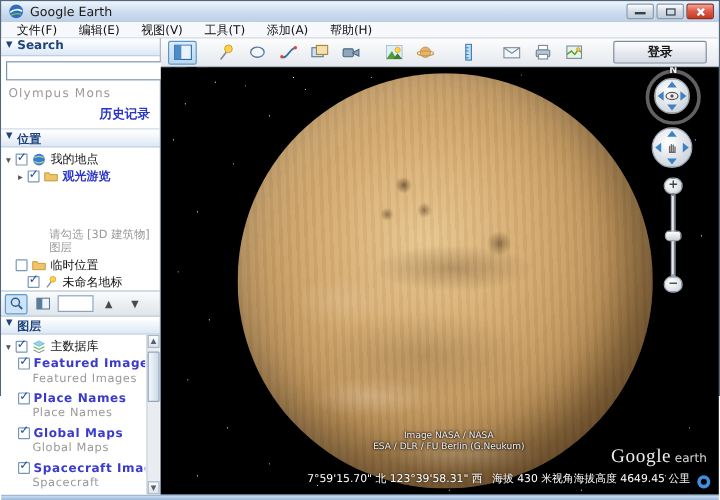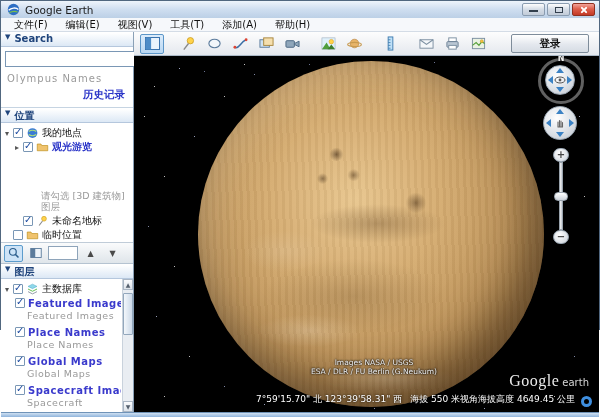--- a/index.html
+++ b/index.html
@@ -206,21 +206,21 @@
     <div class="sidebar">
 
       <div class="phdr">
         <span>Search</span>
       </div>
       <div class="search-body">
         <div class="search-row">
           <input class="search-input" value="" style="">
           <button class="search-btn">搜索</button>
         </div>
-        <div class="recent-item">Olympus Names</div>
+        <div class="recent-item">Olympus Mons</div>
         <div class="history-link">历史记录</div>
       </div>
 
       <div class="phdr">
         <span>位置</span>
       </div>
       <div class="tree places-tree">
         <div class="trow">
           <span class="twisty">▾</span>
           <span class="cb on"></span>
@@ -232,36 +232,36 @@
         </div>
         <div class="trow ind1">
           <span class="twisty">▸</span>
           <span class="cb on"></span>
           <svg class="ticon" viewBox="0 0 16 16">
             <path d="M1 4h5l1 2h8v7H1z" fill="#f0c36d" stroke="#b8860b" stroke-width="0.8"></path>
           </svg>
           <span class="tlabel link">观光游览</span>
         </div>
         <div class="tnote">请勾选 [3D 建筑物] 图层</div>
+        <div class="trow">
+          <span class="twisty"></span>
+          <span class="cb"></span>
+          <svg class="ticon" viewBox="0 0 16 16">
+            <path d="M1 4h5l1 2h8v7H1z" fill="#f0c36d" stroke="#b8860b" stroke-width="0.8"></path>
+          </svg>
+          <span class="tlabel">临时位置</span>
+        </div>
         <div class="trow ind1">
           <span class="twisty"></span>
           <span class="cb on"></span>
           <svg class="ticon" viewBox="0 0 16 16">
             <circle cx="10" cy="5" r="3.2" fill="#ffd24a" stroke="#c89a1e" stroke-width="0.8"></circle>
             <path d="M8 8l-4.5 6" stroke="#8a8a8a" stroke-width="1.4"></path>
           </svg>
           <span class="tlabel">未命名地标</span>
-        </div>
-        <div class="trow">
-          <span class="twisty"></span>
-          <span class="cb"></span>
-          <svg class="ticon" viewBox="0 0 16 16">
-            <path d="M1 4h5l1 2h8v7H1z" fill="#f0c36d" stroke="#b8860b" stroke-width="0.8"></path>
-          </svg>
-          <span class="tlabel">临时位置</span>
         </div>
       </div>
 
       <div class="mini-toolbar">
         <div class="mini-btn active">
           <svg width="12" height="12" viewBox="0 0 16 16">
             <circle cx="6.5" cy="6.5" r="4.5" fill="none" stroke="#2b5d8c" stroke-width="1.6"></circle>
             <path d="M10 10l4 4" stroke="#2b5d8c" stroke-width="2"></path>
           </svg>
         </div>
@@ -412,30 +412,30 @@
         </div>
         <div class="flex"></div>
         <button class="login-btn">登录</button>
       </div>
 
       <div class="viewport">
         <div class="stars"></div>
         <div class="mars"></div>
 
         <div class="attribution">
-          <div>Images NASA / USGS</div>
+          <div>Image NASA / NASA</div>
           <div>ESA / DLR / FU Berlin (G.Neukum)</div>
         </div>
 
         <div class="ge-logo">
           <span class="g">Google</span><span class="e">earth</span>
         </div>
 
         <div class="status-coords">
-          <span>7°59'15.70" 北  123°39'58.31" 西</span><span>海拔  550 米</span>
+          <span>7°59'15.70" 北  123°39'58.31" 西</span><span>海拔  430 米</span>
         </div>
         <div class="status-eye">视角海拔高度  4649.45 公里</div>
         <div class="stream-dot"></div>
 
         <div class="look-ring">
           <span class="north-n">N</span>
           <div class="knob look-knob">
             <span class="arr up"></span>
             <span class="arr down"></span>
             <span class="arr left"></span>

